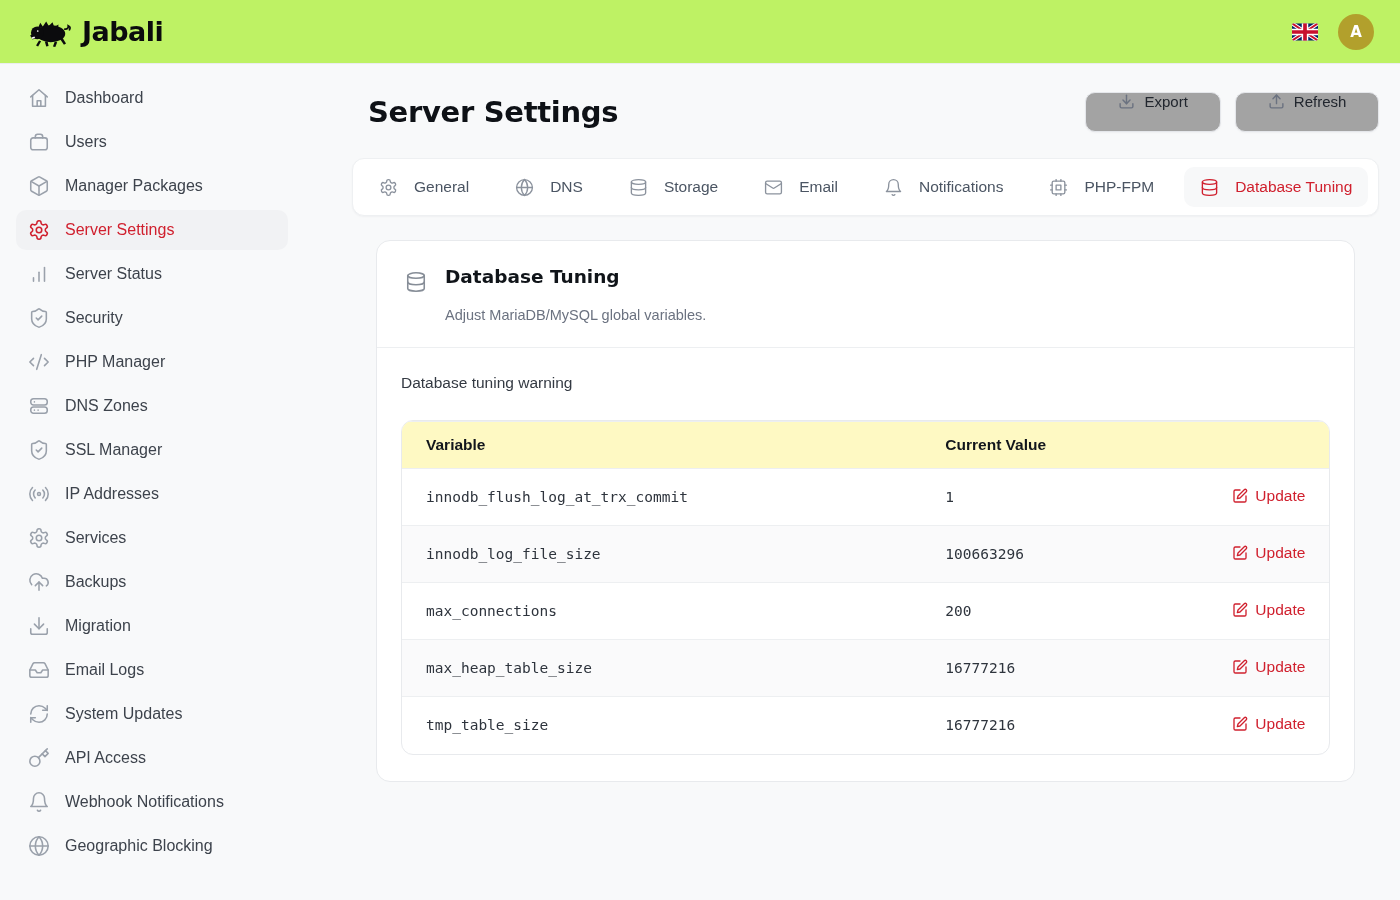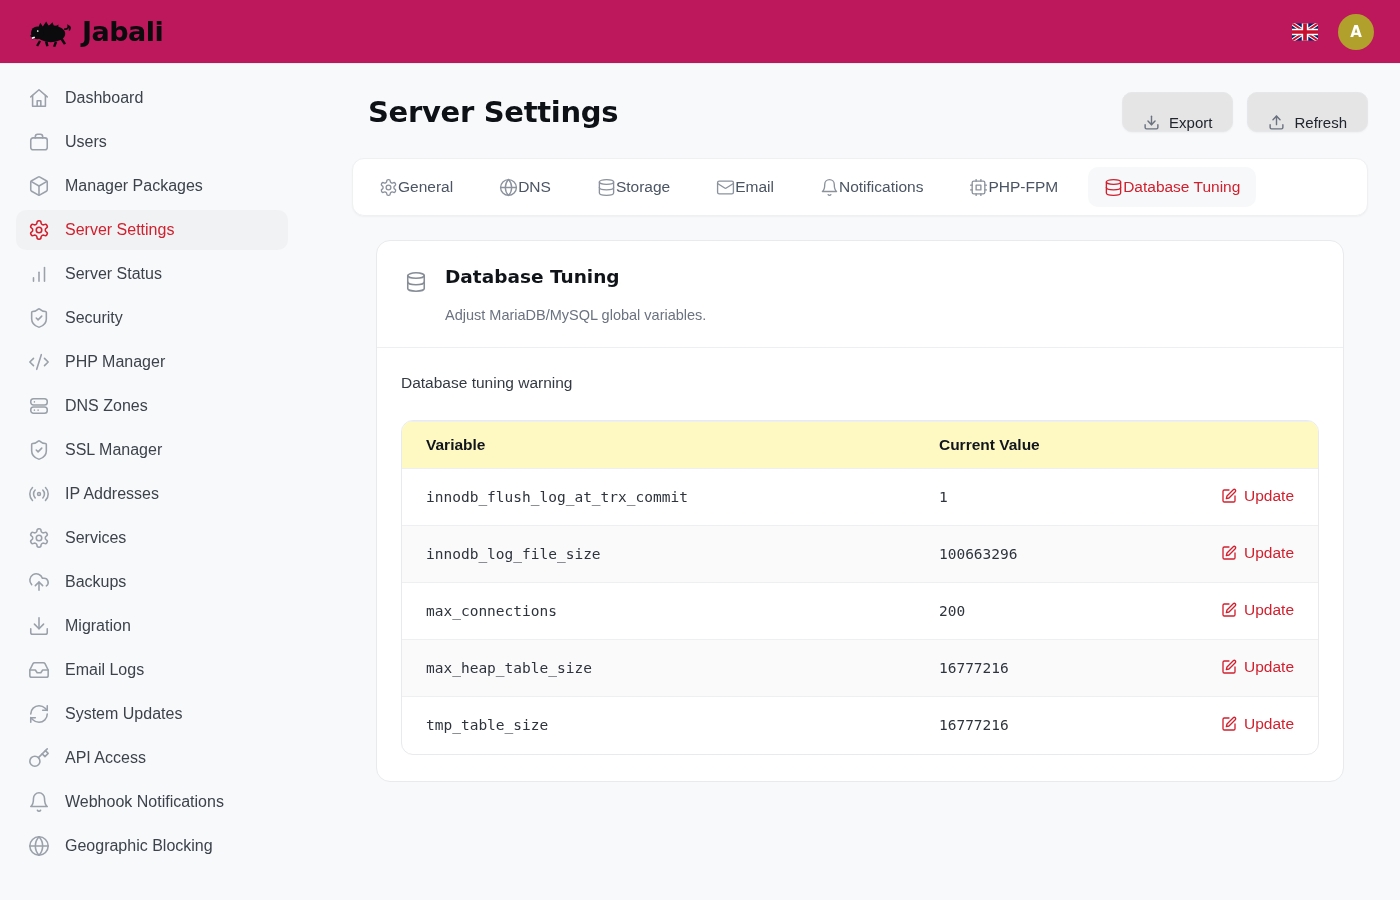--- a/index.html
+++ b/index.html
@@ -1,21 +1,21 @@
 <!DOCTYPE html>
 <html style="--accent: #d0202e;"><head>
 <meta charset="utf-8">
 <style>
   * { margin:0; padding:0; box-sizing:border-box; }
   html,body { width:1400px; height:900px; overflow:hidden; }
   body { background:#f8f9fa; font-family:"Liberation Sans",sans-serif; color:#374151; }
   :root { --accent:#d0202e; }
 
   
-  .header { height:64px; background:#be185d; border-bottom:1px solid #ebedef;
+  .header { height:64px; background:#bef264; border-bottom:1px solid #ebedef;
             display:flex; align-items:center; justify-content:space-between; padding:0 26px 0 28px; }
   .brand { display:flex; align-items:center; gap:10px; cursor:pointer; }
   .brand-name { font-family:"DejaVu Sans",sans-serif; font-weight:bold; font-size:27px; color:#0b0b0d; letter-spacing:-0.5px; }
   .header-right { display:flex; align-items:center; gap:20px; }
   .flag-btn { width:26px; height:18px; cursor:pointer; display:flex; }
   .avatar { width:36px; height:36px; border-radius:50%; background:#b2a02c; color:#fff;
             font-weight:bold; font-size:15px; display:flex; align-items:center; justify-content:center;
             border:none; cursor:pointer; font-family:"DejaVu Sans",sans-serif; }
 
   
@@ -25,29 +25,29 @@
               padding:0 12px; border-radius:10px; font-size:16px; color:#3d434c; cursor:pointer; }
   .nav-item .icn { width:22px; height:22px; color:#9aa1ab; flex-shrink:0; display:flex; }
   .nav-item.active { background:#f1f2f4; color:var(--accent); }
   .nav-item.active .icn { color:var(--accent); }
   .icn svg { width:100%; height:100%; }
 
   .main { flex:1; padding:26px 32px 0 48px; }
   .title-row { display:flex; justify-content:space-between; align-items:center; padding-left:16px; height:44px; }
   .page-title { font-family:"DejaVu Sans",sans-serif; font-weight:bold; font-size:29px; color:#0e1116; letter-spacing:-0.3px; }
   .actions { display:flex; gap:14px; }
-  .btn { display:inline-flex; align-items:flex-end; gap:9px; background:#e5e5e5; border:1px solid #e5e7eb;
-         border-radius:10px; height:40px; padding:0 20px; font-size:15px; color:#21262e; cursor:pointer;
+  .btn { display:inline-flex; align-items:flex-start; gap:9px; background:#a3a3a3; border:1px solid #e5e7eb;
+         border-radius:10px; height:40px; padding:0 32px; font-size:15px; color:#21262e; cursor:pointer;
          font-family:"Liberation Sans",sans-serif; box-shadow:0 1px 2px rgba(16,24,40,.04); }
   .btn .icn { width:17px; height:17px; color:#6b7280; }
 
   
   .tabs-card { margin-top:24px; background:#fff; border:1px solid #eef0f2; border-radius:12px;
                padding:8px 10px; display:flex; gap:14px; box-shadow:0 1px 2px rgba(16,24,40,.04); }
-  .tab { display:flex; align-items:center; gap:0; height:40px; padding:0 16px; border-radius:10px;
+  .tab { display:flex; align-items:center; gap:16px; height:40px; padding:0 16px; border-radius:10px;
          font-size:15.5px; color:#4b5563; cursor:pointer; white-space:nowrap;justify-content:flex-end; }
   .tab .icn { width:19px; height:19px; color:#8b929d; }
   .tab.active { background:#f7f8f9; color:var(--accent); }
   .tab.active .icn { color:var(--accent); }
 
   
   .panel { margin:24px 24px 0; background:#fff; border:1px solid #e8eaed; border-radius:14px; }
   .panel-head { display:flex; align-items:flex-start; gap:18px; padding:25px 28px 24px; border-bottom:1px solid #edeff1; }
   .panel-head .icn { width:22px; height:26px; color:#868d97; margin-top:3px; }
   .panel-title { font-family:"DejaVu Sans",sans-serif; font-weight:bold; font-size:18.5px; color:#101419; }

